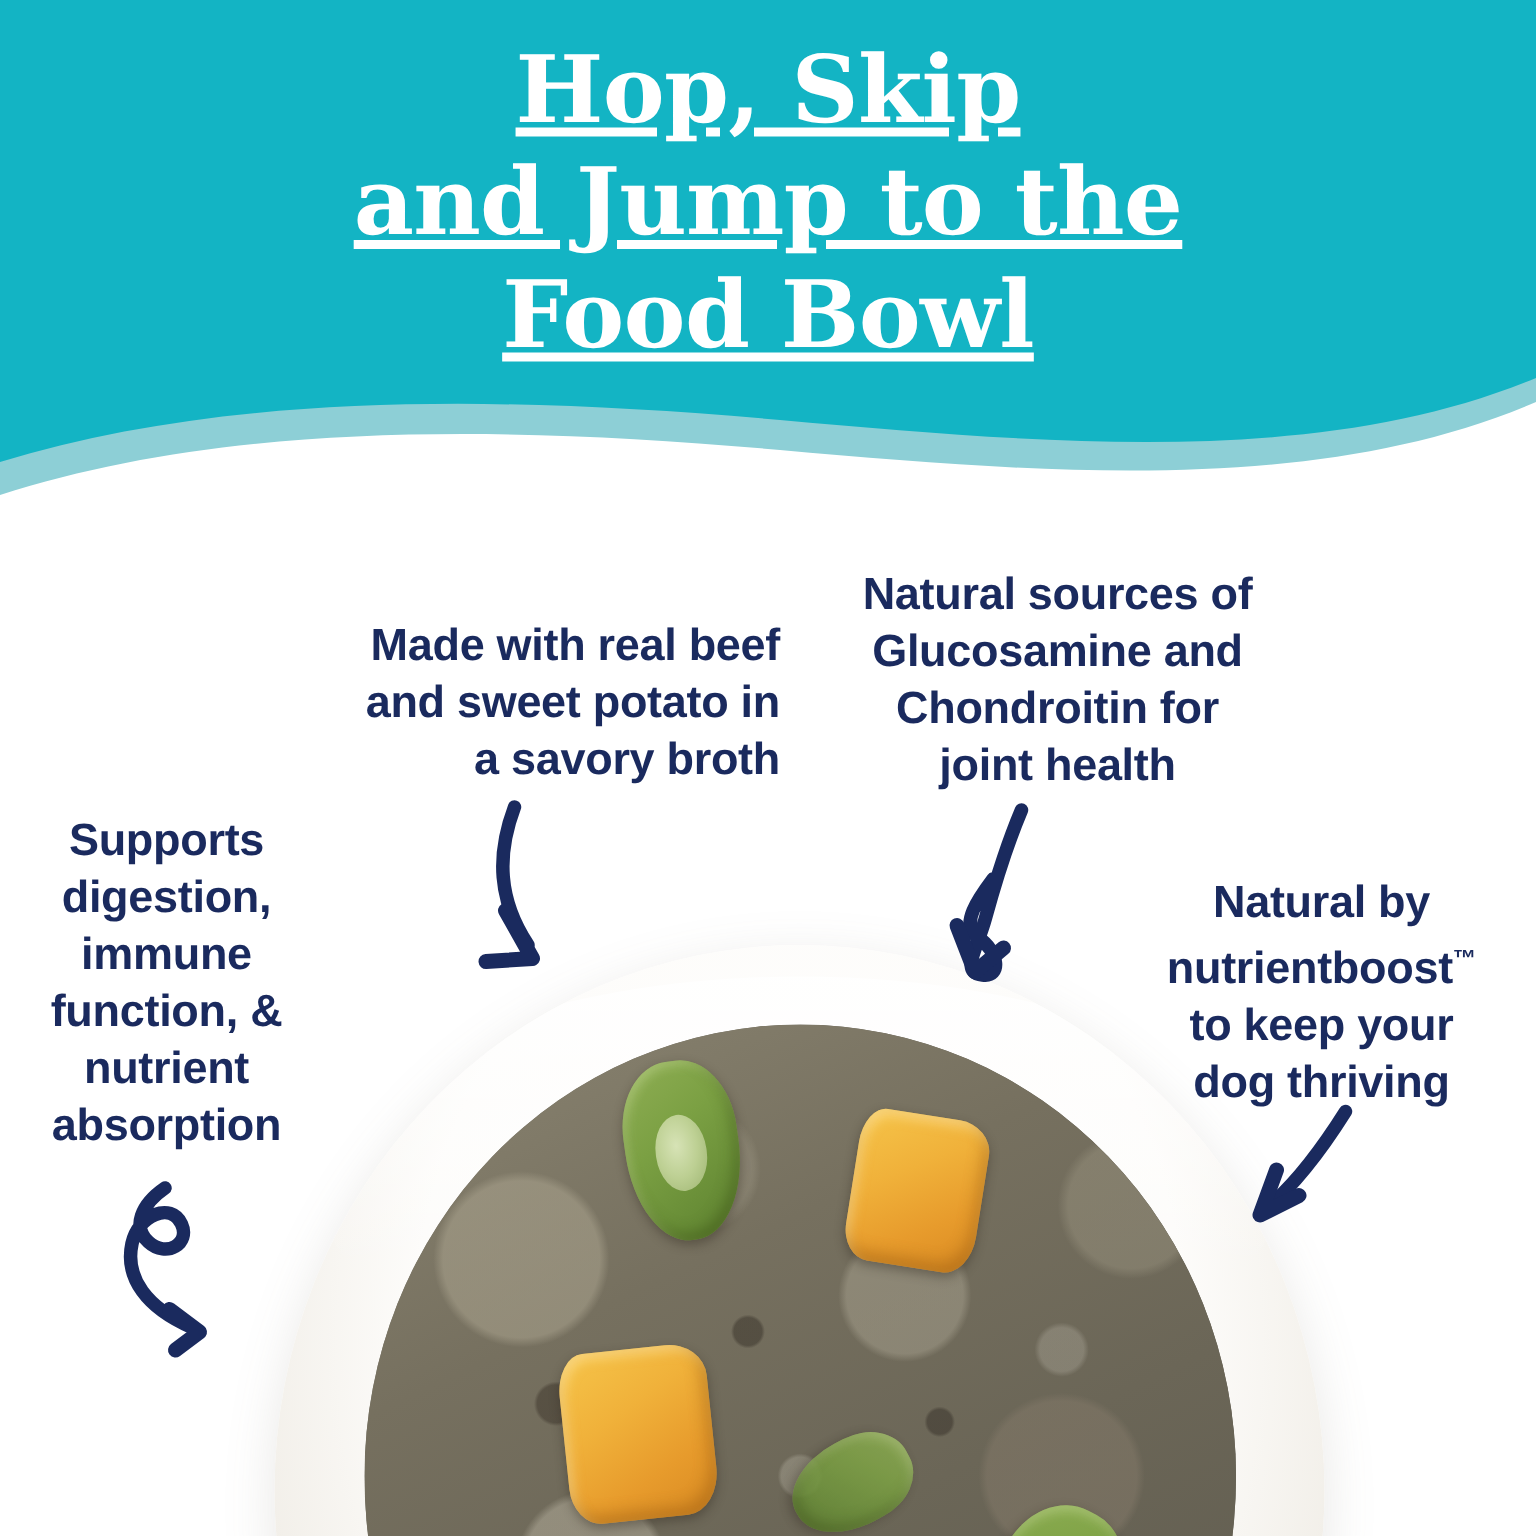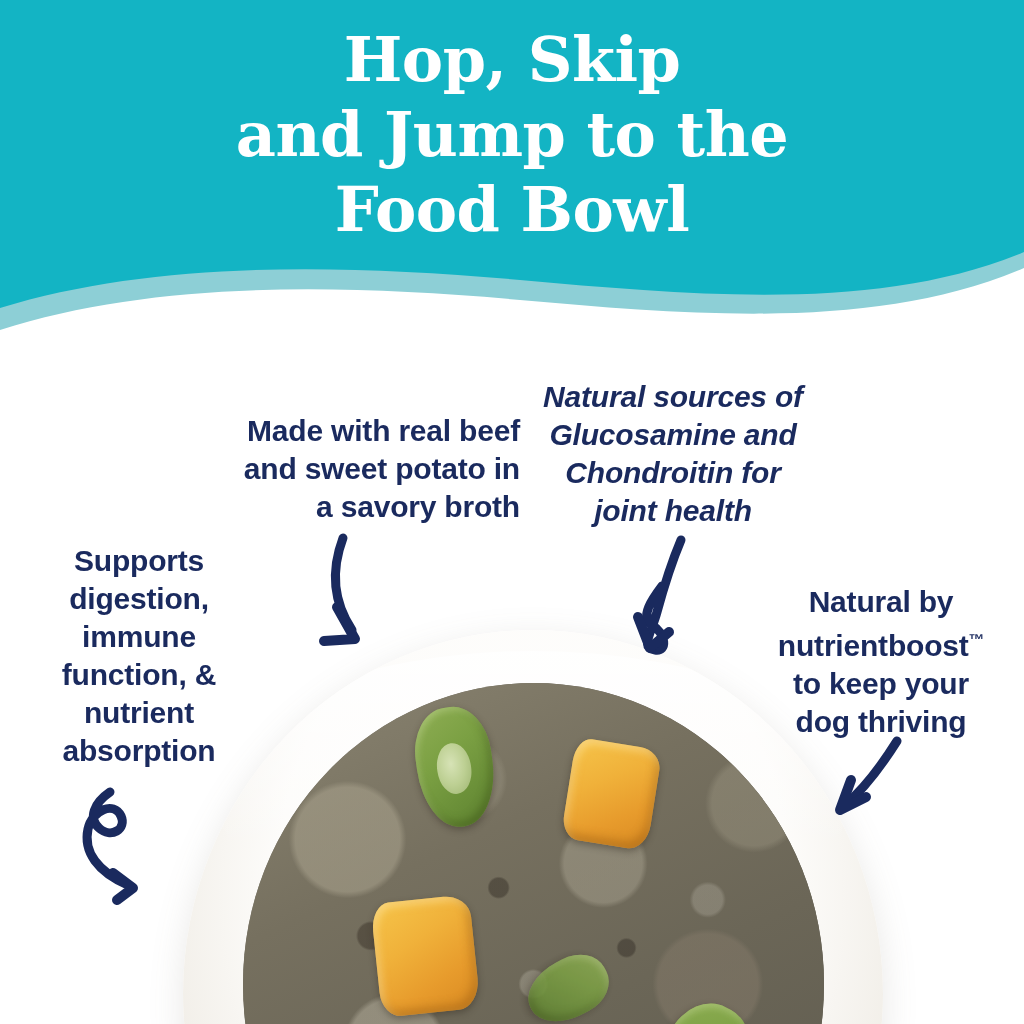--- a/index.html
+++ b/index.html
@@ -38,20 +38,21 @@
     text-align: center;
     color: #ffffff;
     font-family: "DejaVu Serif", "Liberation Serif", serif;
     font-weight: bold;
     font-size: 62px;
     line-height: 75px;
     letter-spacing: -0.5px;
     white-space: pre-line;
     z-index: 3;
     text-rendering: optimizeLegibility;
+    text-decoration: underline;
   }
 
   
   .photo-area {
     position: absolute;
     left: 0; top: 330px;
     width: 1024px;
     height: 694px;
     overflow: hidden;
   }
@@ -156,22 +157,22 @@
     white-space: pre-line;
     letter-spacing: -0.2px;
     z-index: 6;
   }
   .callout .tm {
     font-size: 0.52em;
     vertical-align: super;
     letter-spacing: 0;
   }
   #callout-beef  { left: 140px; top: 412px; width: 380px; text-align: right; }
-  #callout-joint { left: 488px; top: 378px; width: 370px; font-style: italic; }
-  #callout-digest{ left: 0px;   top: 542px; width: 222px; padding-left: 28px; }
+  #callout-joint { left: 520px; top: 378px; width: 370px; }
+  #callout-digest{ left: 0px;   top: 542px; width: 222px; }
   #callout-boost { left: 740px; top: 583px; width: 282px; }
 
   
   .arrow-layer {
     position: absolute;
     left: 0; top: 0;
     width: 1024px;
     height: 1024px;
     pointer-events: none;
     z-index: 7;

